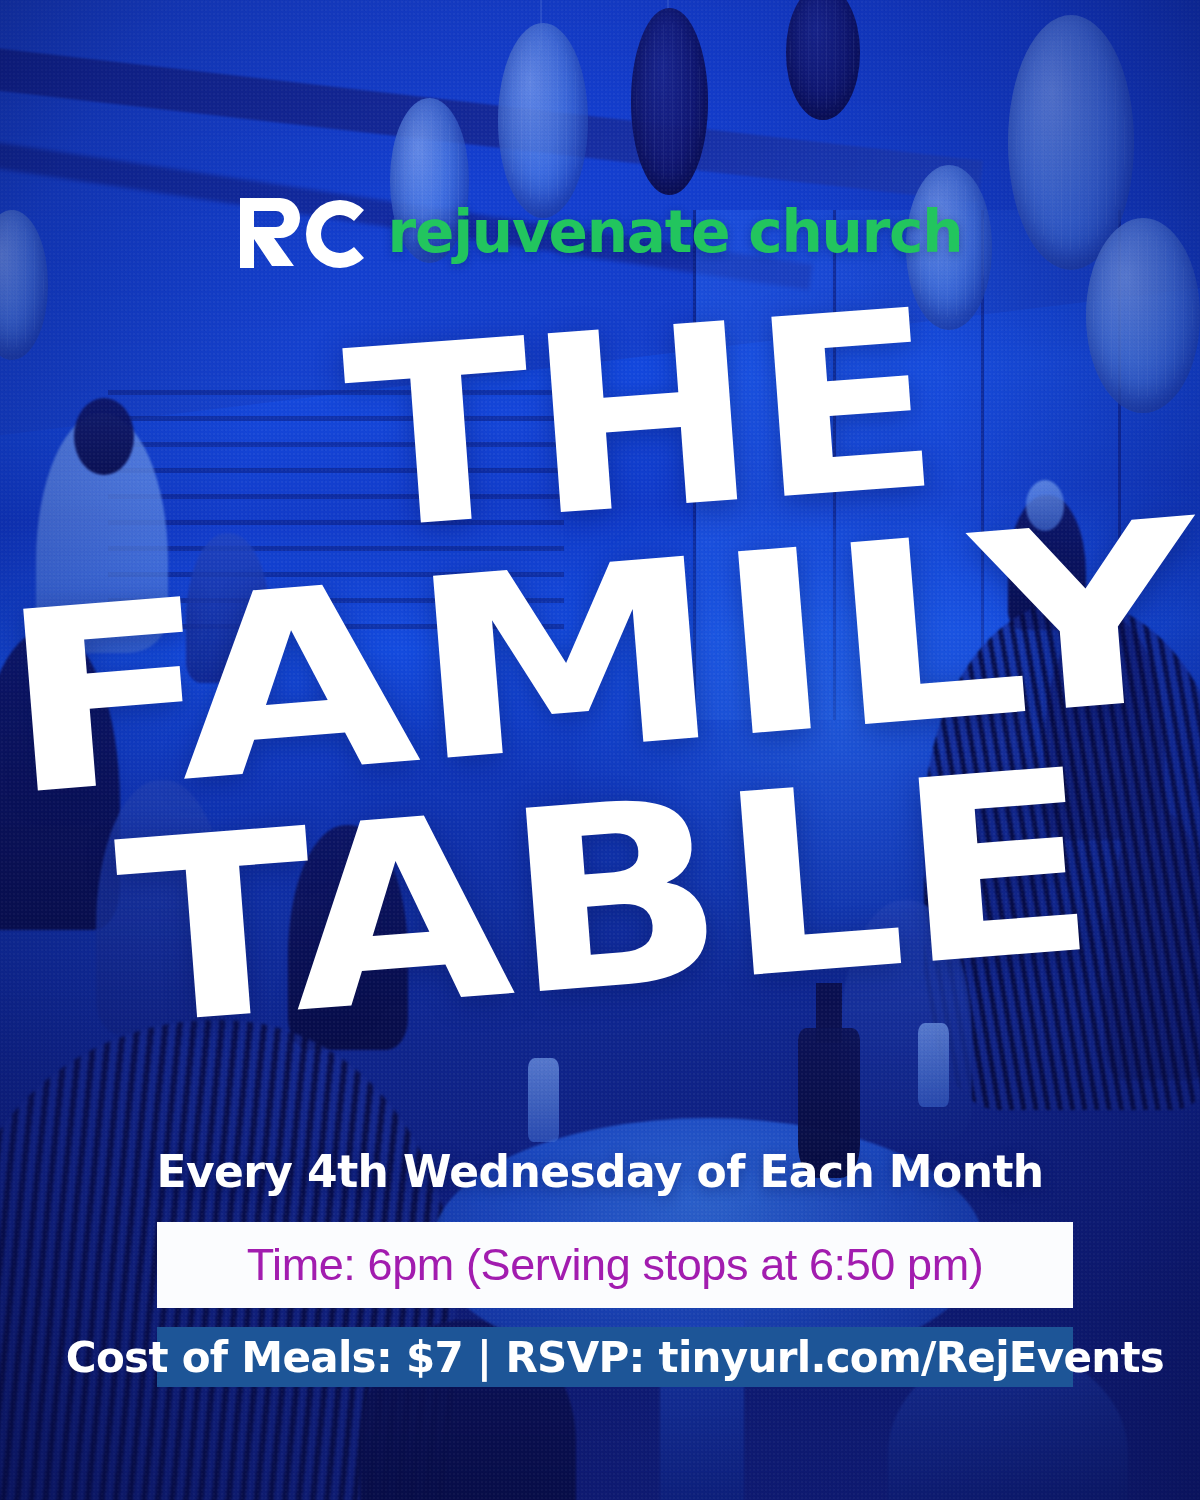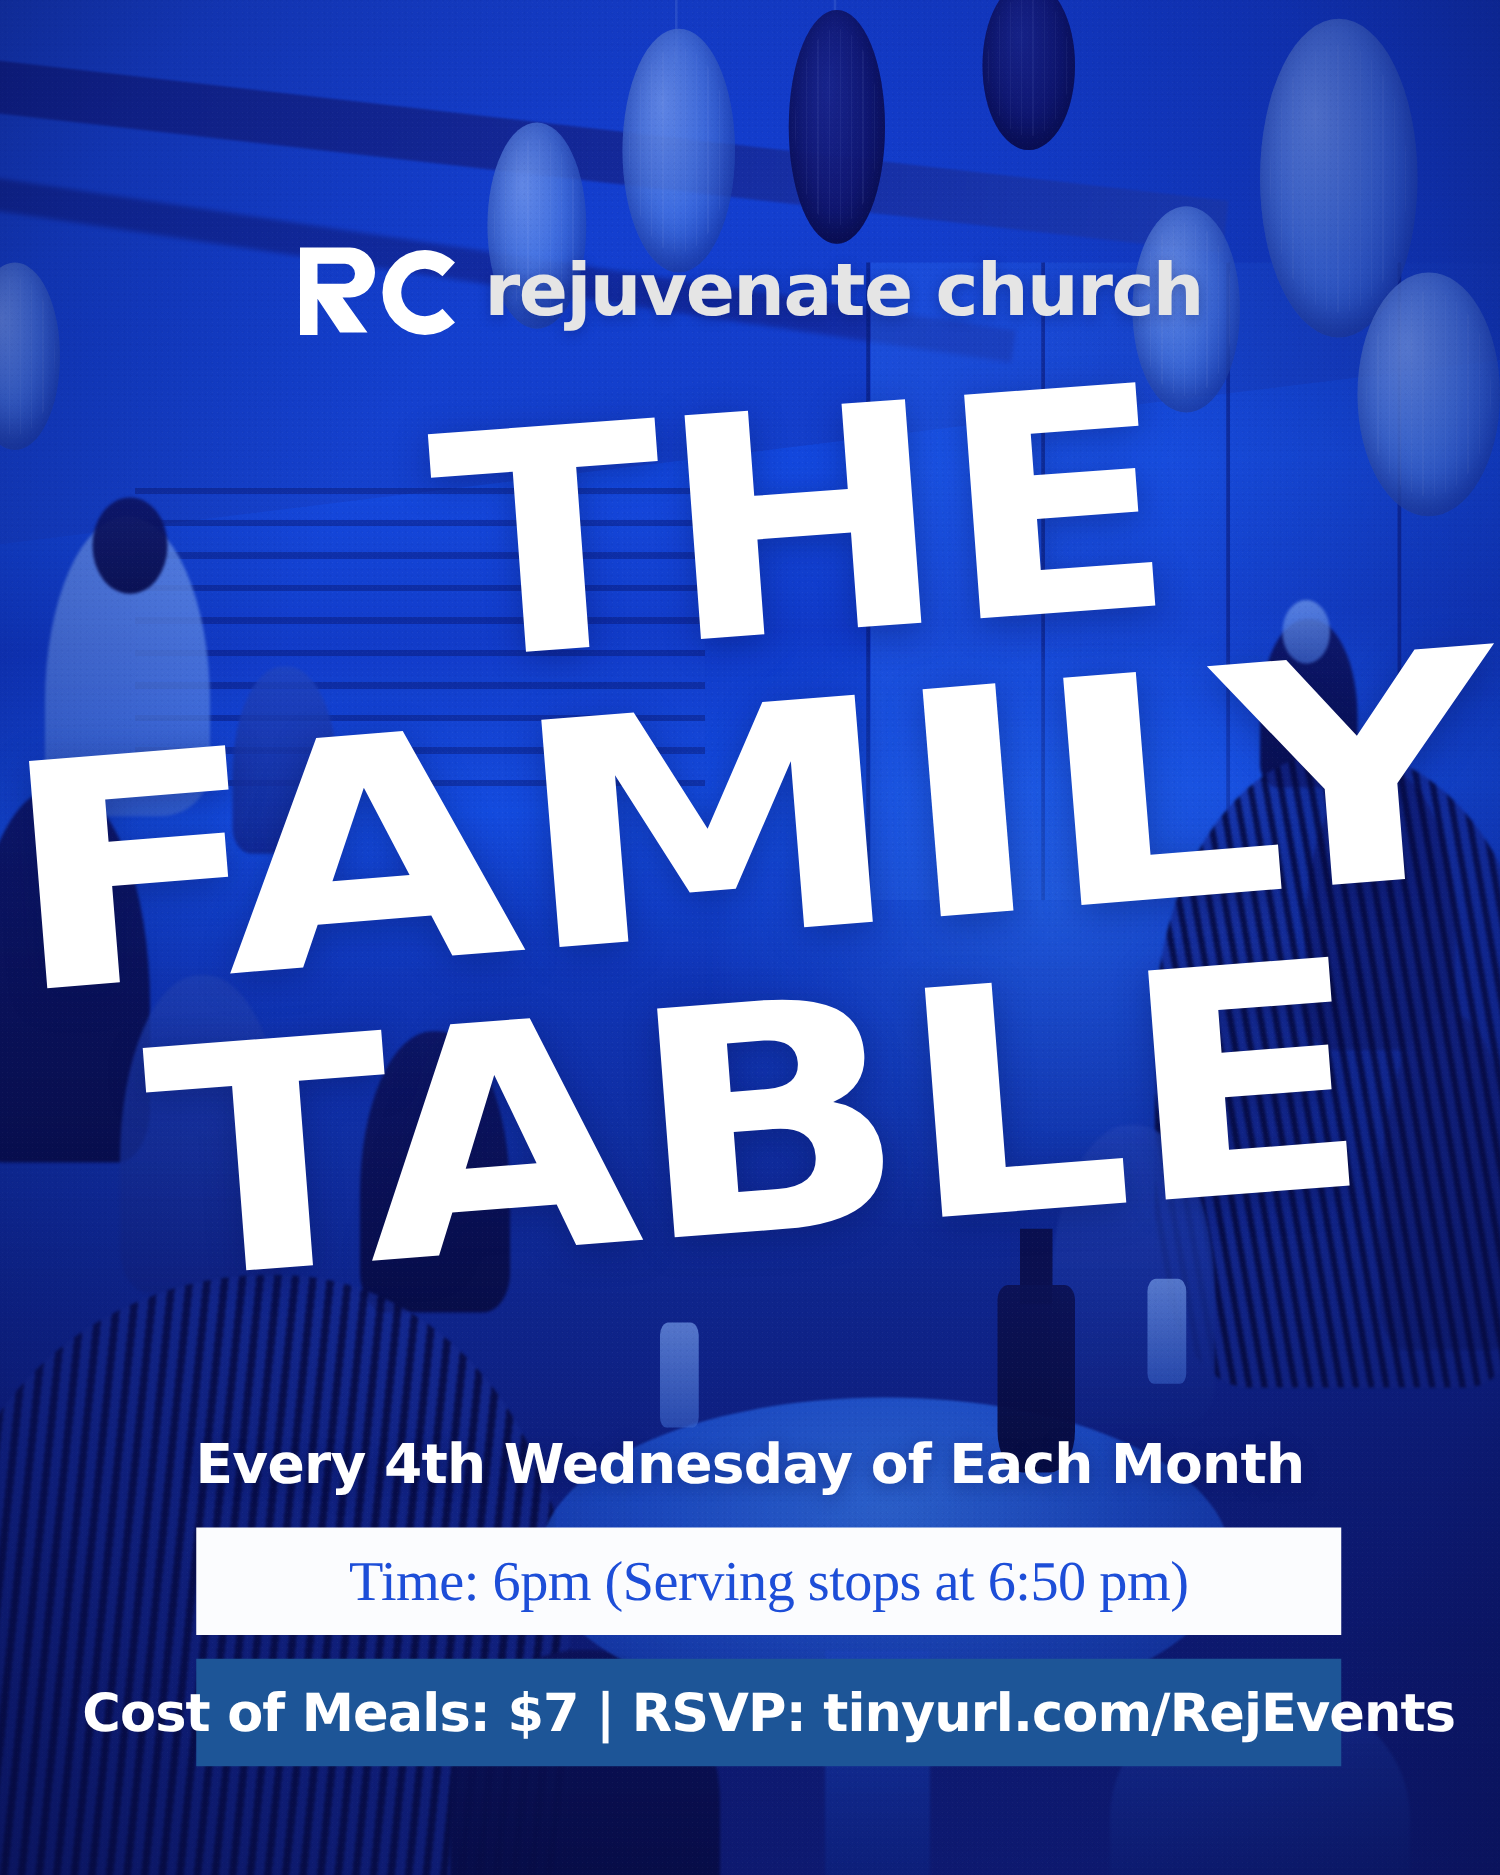--- a/index.html
+++ b/index.html
@@ -326,21 +326,21 @@
     align-items: center;
     justify-content: center;
     gap: 22px;
   }
   .logo-mark {
     display: block;
     width: 128px;
     height: 72px;
   }
   .logo-word {
-    color: #e5e5e5;
+    color: #22c55e;
     font-family: "DejaVu Sans", sans-serif;
     font-size: 58px;
     font-weight: 700;
     letter-spacing: -1.2px;
     line-height: 1;
     white-space: nowrap;
     text-shadow: 0 2px 10px rgba(6,16,80,.32);
   }
 
   
@@ -413,30 +413,30 @@
     align-items: center;
     justify-content: center;
     box-sizing: border-box;
   }
   .bar-time {
     top: 1222px;
     height: 86px;
     background: #fbfcfe;
   }
   .bar-time .bar-text {
-    color: #1d4ed8;
-    font-family: Liberation Serif, serif;
+    color: #a21caf;
+    font-family: Liberation Sans, sans-serif;
     font-weight: 400;
     font-size: 45px;
     letter-spacing: -.4px;
     white-space: nowrap;
   }
   .bar-rsvp {
     top: 1327px;
-    height: 86px;
+    height: 60px;
     background: #1d5597;
   }
   .bar-rsvp .bar-text {
     color: #ffffff;
     font-family: "DejaVu Sans", sans-serif;
     font-weight: 700;
     font-size: 42px;
     letter-spacing: -.7px;
     white-space: nowrap;
   }

